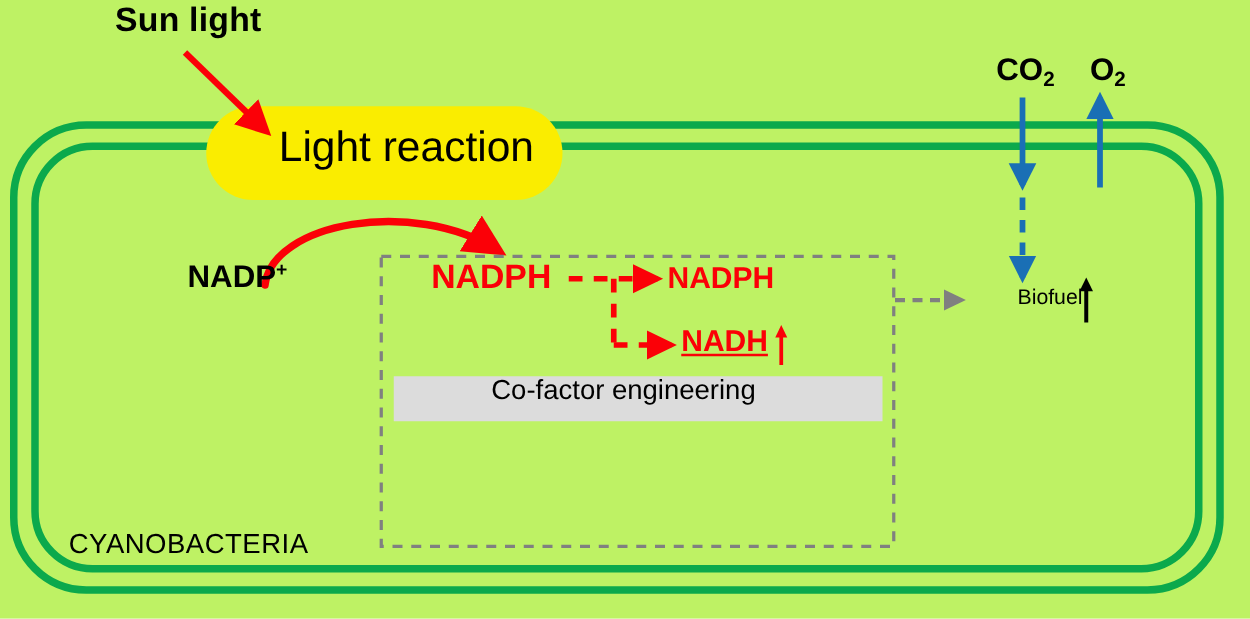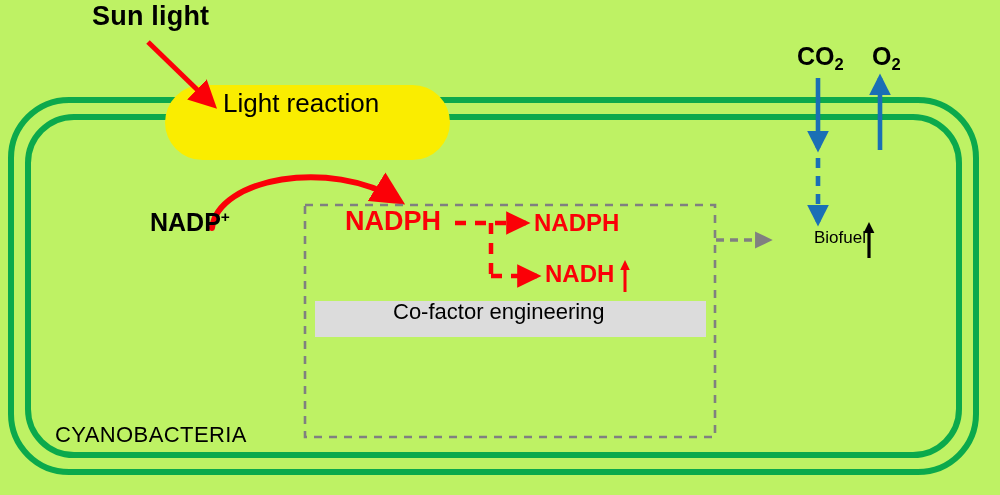--- a/index.html
+++ b/index.html
@@ -33,22 +33,22 @@
   }
   .sunlight-label {
     left: 92px;
     top: 3px;
     font-size: 27px;
     font-weight: bold;
     letter-spacing: 0.2px;
   }
   .lightreaction-label {
     left: 223px;
-    top: 90px;
-    font-size: 26px;
+    top: 101px;
+    font-size: 34px;
     font-weight: normal;
   }
   .nadp-label {
     left: 150px;
     top: 209px;
     font-size: 25px;
     font-weight: bold;
   }
   .nadp-label sup {
     font-size: 0.62em;
@@ -67,20 +67,21 @@
     font-size: 24px;
     font-weight: bold;
     color: #FB0007;
   }
   .nadh-dst-label {
     left: 545px;
     top: 262px;
     font-size: 24px;
     font-weight: bold;
     color: #FB0007;
+    text-decoration: underline;
   }
   .cofactor-title {
     left: 393px;
     top: 301px;
     font-size: 22px;
     font-weight: normal;
   }
   .cofactor-list {
     position: absolute;
     left: 355px;

